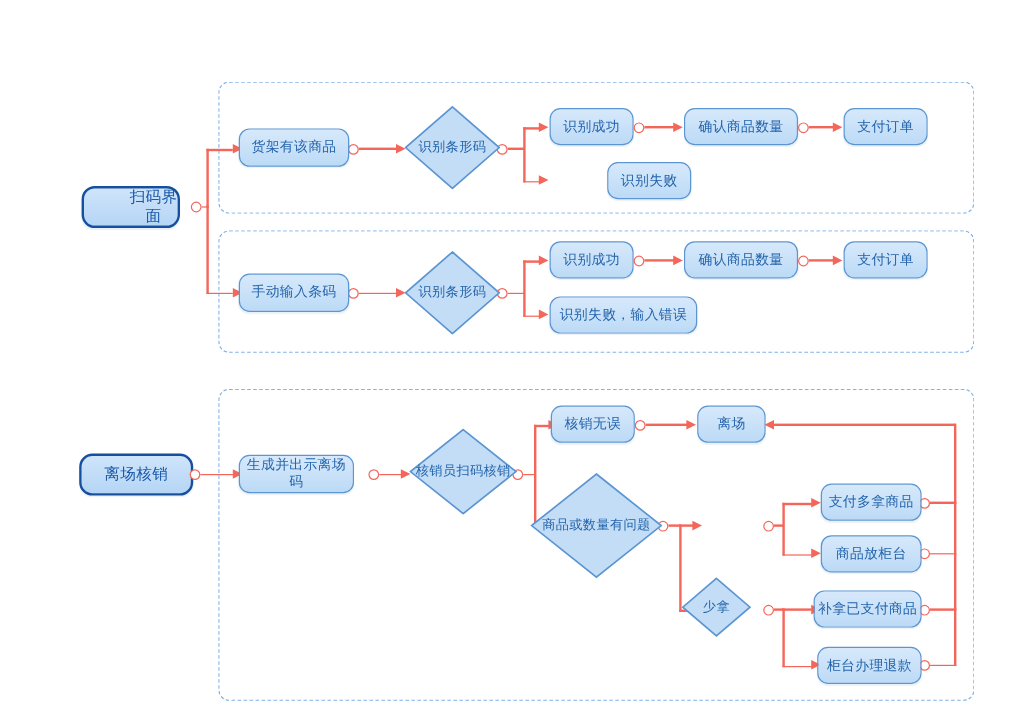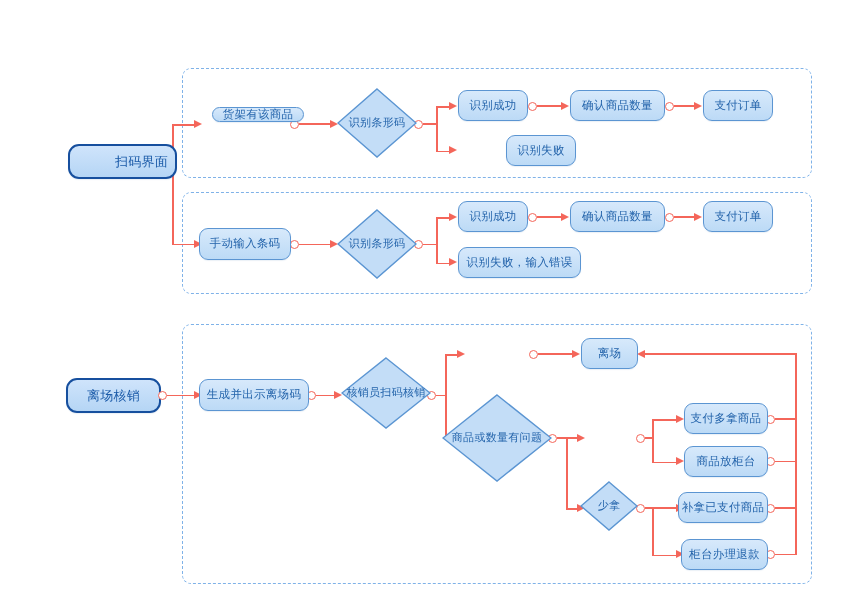--- a/index.html
+++ b/index.html
@@ -83,21 +83,21 @@
   <div class="arw" style="left:449px;top:146px;"></div>
 
   <div class="port" style="left:528px;top:101.5px;"></div>
   <div class="ln lnh" style="left:537px;top:105.2px;width:25px;"></div>
   <div class="arw" style="left:561px;top:101.5px;"></div>
 
   <div class="port" style="left:665px;top:101.5px;"></div>
   <div class="ln lnh" style="left:674px;top:105.2px;width:21px;"></div>
   <div class="arw" style="left:694px;top:101.5px;"></div>
 
-  <div class="node rect" style="left:212px;top:107px;width:92px;height:15px;">
+  <div class="node rect" style="left:199px;top:107px;width:92px;height:32px;">
     <span>货架有该商品</span>
     </div>
 
   <div class="node diamond" style="left:337px;top:88px;width:80px;height:70px;">
     <svg class="dshape" viewBox="0 0 80 70">
       <polygon points="40,1 79,35 40,69 1,35" fill="#c3ddf7" stroke="#5b95d2" stroke-width="1.4"></polygon>
       </svg>
     <span class="dlabel">识别条形码</span>
     </div>
 
@@ -161,21 +161,21 @@
     </div>
 
   <div class="node rect" style="left:703px;top:201px;width:70px;height:31px;">
     <span>支付订单</span>
     </div>
 
   <div class="node rect" style="left:458px;top:247px;width:123px;height:31px;">
     <span>识别失败，输入错误</span>
     </div>
 
-  <div class="node rect strong" style="left:68px;top:144px;width:109px;height:35px;padding-left:38px;">
+  <div class="node rect strong" style="left:68px;top:155px;width:82px;height:35px;padding-left:38px;">
     <span>扫码界面</span>
     </div>
 
   <div class="node rect strong" style="left:66px;top:378px;width:95px;height:35px;">
     <span>离场核销</span>
     </div>
 
   <div class="port" style="left:158px;top:391px;"></div>
   <div class="ln lnh" style="left:167px;top:394.5px;width:28px;"></div>
   <div class="arw" style="left:194px;top:391px;"></div>
@@ -226,45 +226,48 @@
   <div class="ln lnh" style="left:775px;top:460.7px;width:22px;"></div>
   <div class="port" style="left:766px;top:503.5px;"></div>
   <div class="ln lnh" style="left:775px;top:507.2px;width:22px;"></div>
   <div class="port" style="left:766px;top:550px;"></div>
   <div class="ln lnh" style="left:775px;top:553.7px;width:22px;"></div>
 
   <div class="ln lnv" style="left:795px;top:353px;height:202px;"></div>
   <div class="ln lnh" style="left:645px;top:353.2px;width:151px;"></div>
   <div class="arw left" style="left:637px;top:349.5px;"></div>
 
-  <div class="node rect" style="left:199px;top:379px;width:110px;height:32px;">
+  <div class="node rect" style="left:199px;top:379px;width:96px;height:32px;">
     <span>生成并出示离场码</span>
     </div>
 
   <div class="node diamond" style="left:341px;top:357px;width:90px;height:72px;">
     <svg class="dshape" viewBox="0 0 90 72">
       <polygon points="45,1 89,36 45,71 1,36" fill="#c3ddf7" stroke="#5b95d2" stroke-width="1.4"></polygon>
       </svg>
     <span class="dlabel">核销员扫码核销</span>
     </div>
 
+  <div class="node rect" style="left:459px;top:338px;width:70px;height:31px;">
+    <span>核销无误</span>
+    </div>
 
   <div class="node rect" style="left:581px;top:338px;width:57px;height:31px;">
     <span>离场</span>
     </div>
 
   <div class="node diamond" style="left:442px;top:394px;width:110px;height:88px;">
     <svg class="dshape" viewBox="0 0 110 88">
       <polygon points="55,1 109,44 55,87 1,44" fill="#c3ddf7" stroke="#5b95d2" stroke-width="1.4"></polygon>
       </svg>
     <span class="dlabel">商品或数量有问题</span>
     </div>
 
 
-  <div class="node diamond" style="left:580px;top:481px;width:58px;height:50px;">
+  <div class="node diamond" style="left:568px;top:481px;width:58px;height:50px;">
     <svg class="dshape" viewBox="0 0 58 50">
       <polygon points="29,1 57,25 29,49 1,25" fill="#c3ddf7" stroke="#5b95d2" stroke-width="1.4"></polygon>
       </svg>
     <span class="dlabel">少拿</span>
     </div>
 
   <div class="node rect" style="left:684px;top:403px;width:84px;height:31px;">
     <span>支付多拿商品</span>
     </div>
 

